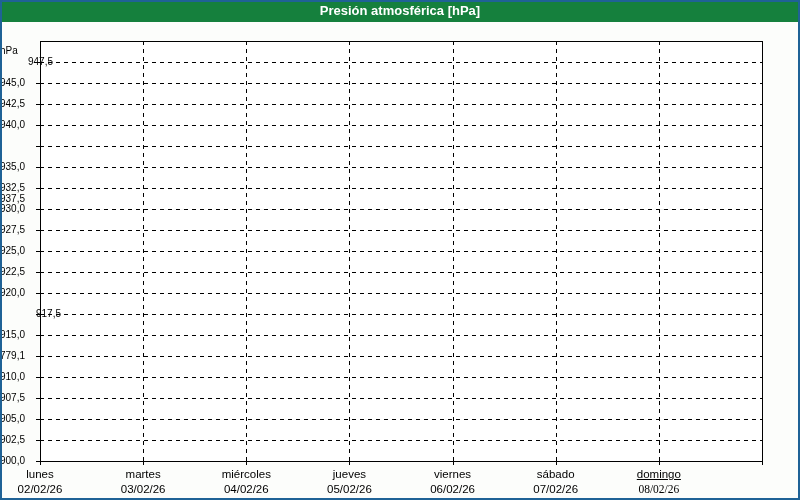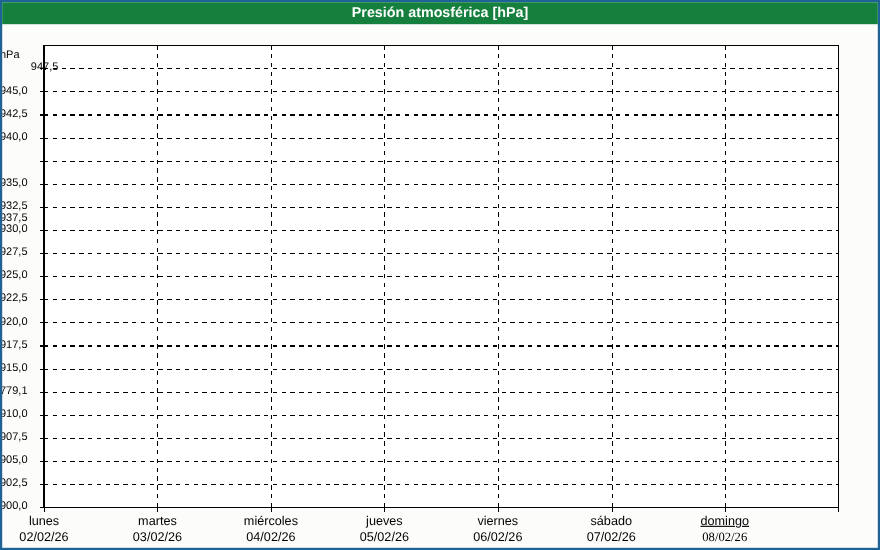--- a/index.html
+++ b/index.html
@@ -117,21 +117,21 @@
         <div class="ylab" style="top: 97px;">942,5</div>
         <div class="ylab" style="top: 118px;">940,0</div>
         <div class="ylab" style="top: 153px; margin-top: 39px;">937,5</div>
         <div class="ylab" style="top: 160px;">935,0</div>
         <div class="ylab" style="top: 181px;">932,5</div>
         <div class="ylab" style="top: 202px;">930,0</div>
         <div class="ylab" style="top: 223px;">927,5</div>
         <div class="ylab" style="top: 244px;">925,0</div>
         <div class="ylab" style="top: 265px;">922,5</div>
         <div class="ylab" style="top: 286px;">920,0</div>
-        <div class="ylab" style="top: 307px;">917,5</div>
+        <div class="ylab" style="top: 307px; padding-left: 36px;">917,5</div>
         <div class="ylab" style="top: 328px;">915,0</div>
         <div class="ylab" style="top: 349px;">779,1</div>
         <div class="ylab" style="top: 370px;">910,0</div>
         <div class="ylab" style="top: 391px;">907,5</div>
         <div class="ylab" style="top: 412px;">905,0</div>
         <div class="ylab" style="top: 433px;">902,5</div>
         <div class="ylab" style="top: 454px;">900,0</div>
       </div>
     <div id="x-labels">
         <div class="xday" style="left: -12px; top: 467px;">lunes</div>

